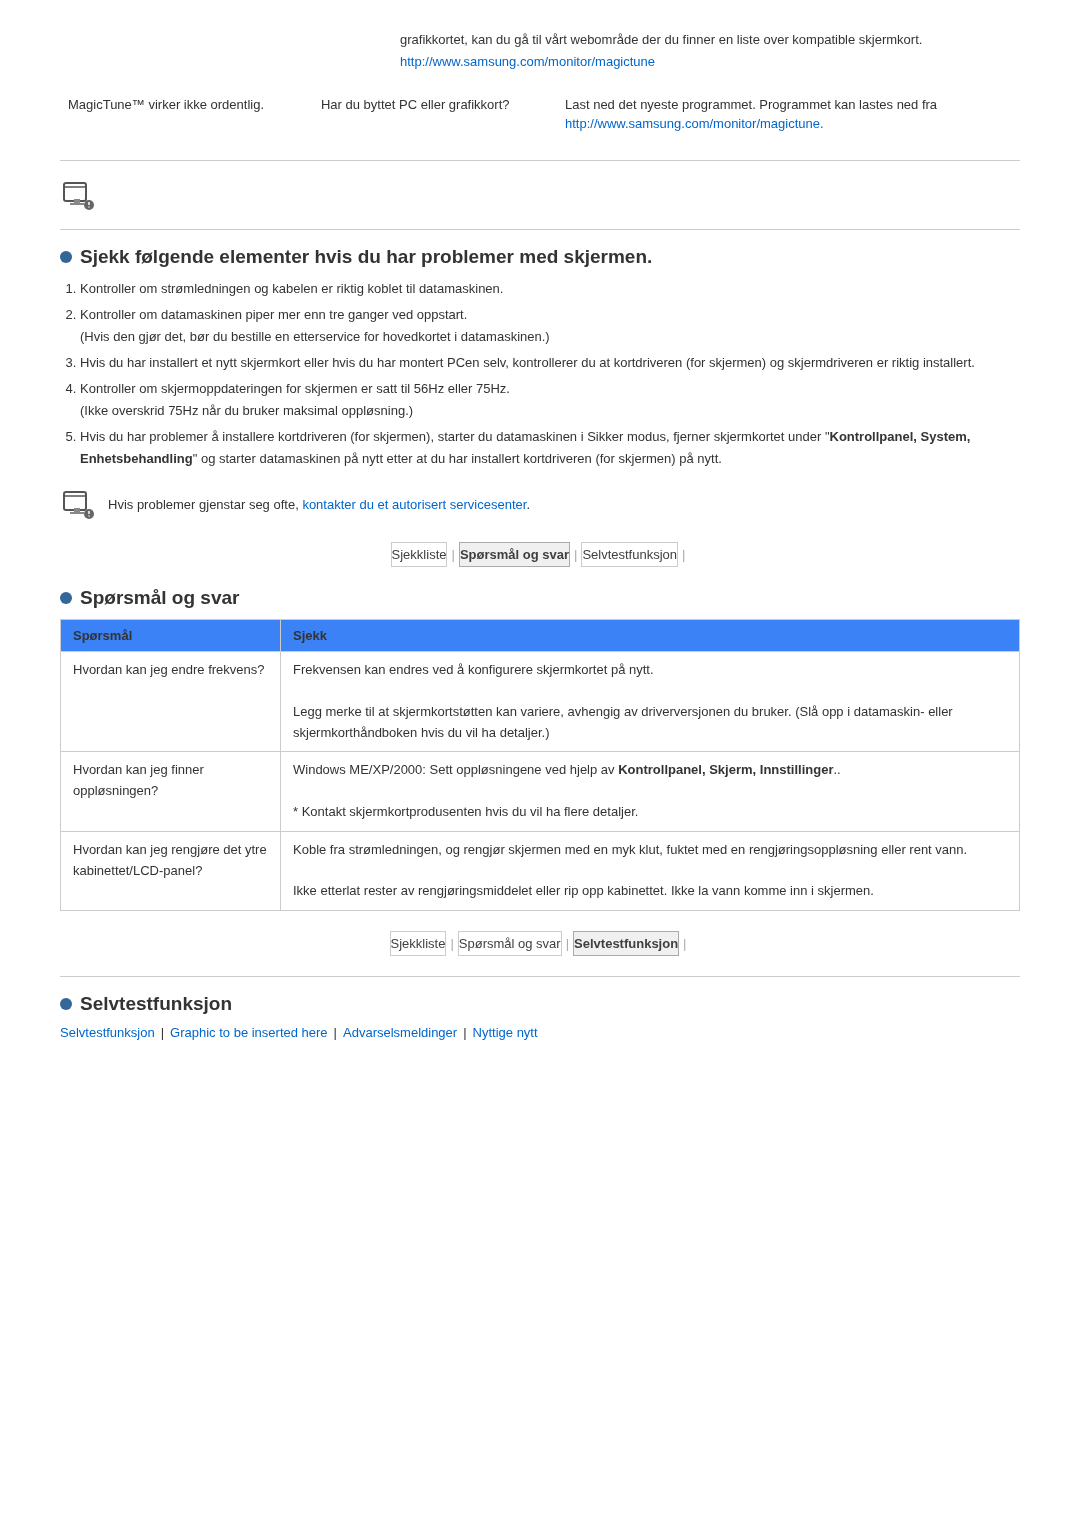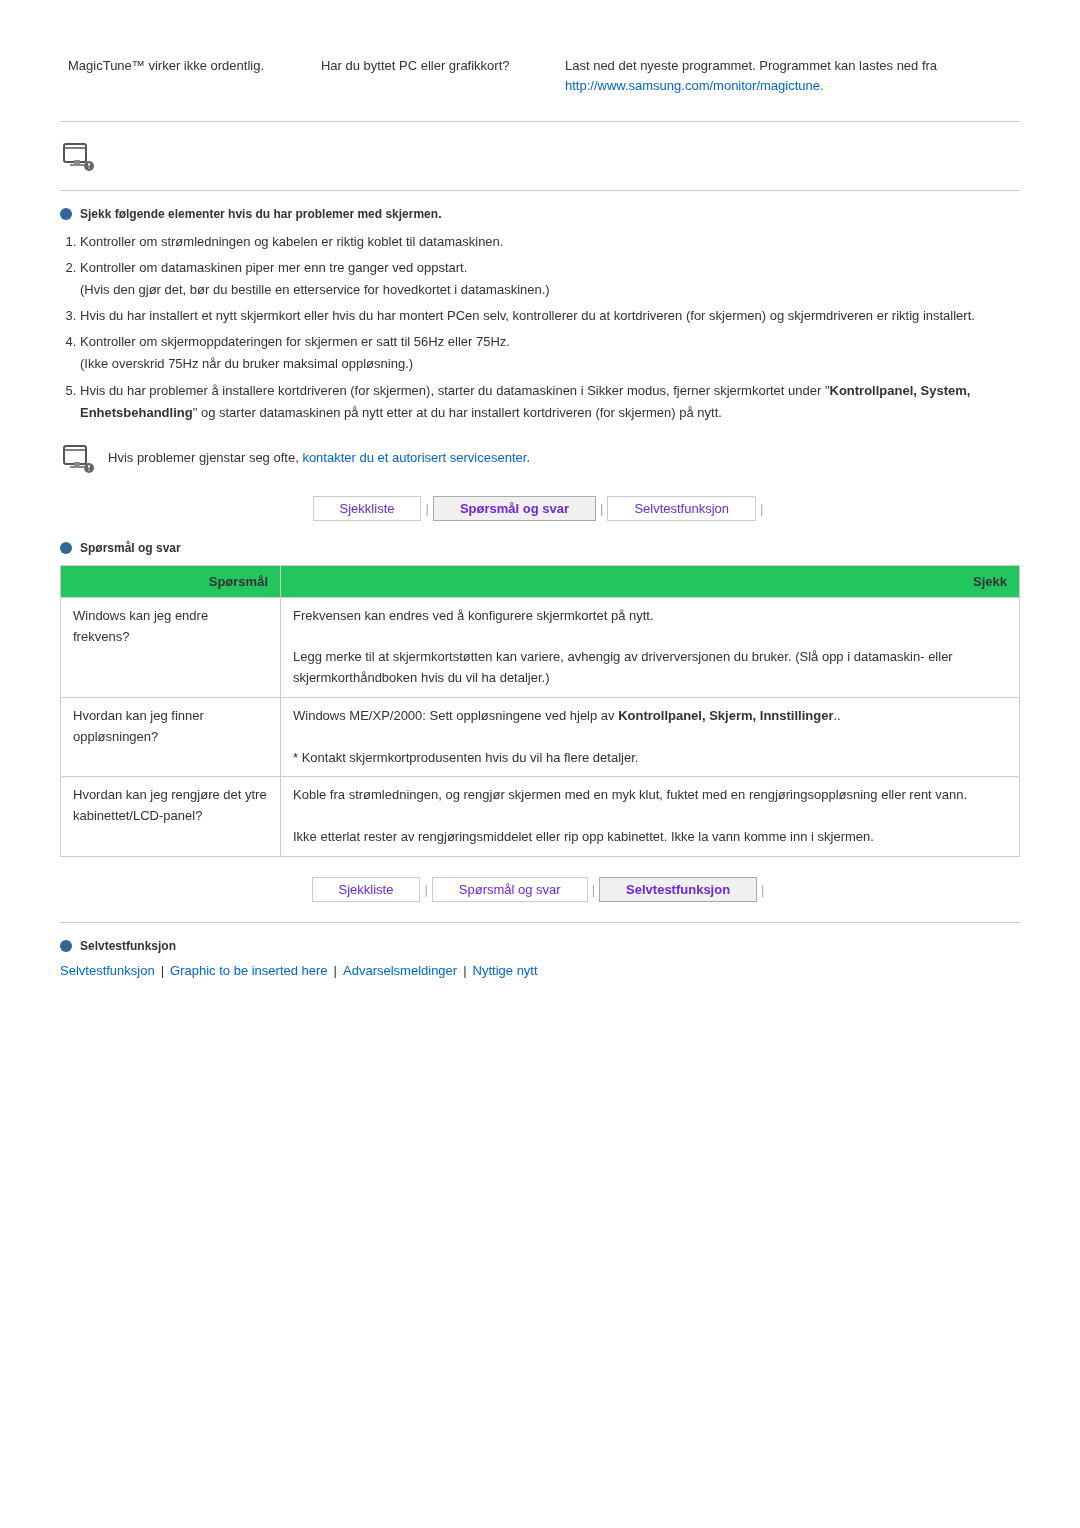--- a/index.html
+++ b/index.html
@@ -68,66 +68,66 @@
     }
     .bullet-blue {
       width: 12px;
       height: 12px;
       border-radius: 50%;
       background: #336699;
       flex-shrink: 0;
       margin-right: 8px;
     }
     .section-title h2 {
-      font-size: 12px;
+      font-size: 19px;
       font-weight: bold;
     }
     .numbered-list {
       padding-left: 20px;
       line-height: 1.7;
     }
     .numbered-list li {
       margin-bottom: 4px;
     }
     .nav-tabs {
       display: flex;
       justify-content: center;
       align-items: center;
       gap: 0;
       margin: 20px 0;
       font-size: 13px;
     }
     .nav-tab {
-      padding: 4px 26px;
-      color: #6d28d9;
+      padding: 4px 0;
+      color: #404040;
       text-decoration: none;
       border: 1px solid #ccc;
     }
     .nav-tab.active {
       font-weight: bold;
       border: 1px solid #aaa;
       background: #f0f0f0;
     }
     .nav-sep {
       padding: 0 4px;
       color: #aaa;
     }
     .qa-table {
       width: 100%;
       border-collapse: collapse;
       border: 1px solid #ccc;
       margin: 10px 0 20px 0;
     }
     .qa-table th {
-      background: #22c55e;
+      background: #3b82f6;
       border: 1px solid #ccc;
       padding: 8px 12px;
       font-size: 13px;
       font-weight: bold;
-      text-align: right;
+      text-align: left;
     }
     .qa-table td {
       border: 1px solid #ccc;
       padding: 8px 12px;
       vertical-align: top;
       line-height: 1.6;
     }
     .qa-table td:first-child {
       width: 220px;
     }
@@ -144,20 +144,24 @@
     .bottom-links span {
       color: #333;
     }
   </style>
 </head>
 <body>
 
 <div class="top-section">
   <div class="top-left">
     
+  </div>
+  <div class="top-right">
+    <p>grafikkortet, kan du gå til vårt webområde der du finner en liste over kompatible skjermkort.</p>
+    <a class="link-blue" href="#">http://www.samsung.com/monitor/magictune</a>
   </div>
 </div>
 
 <table class="table-section">
   <tbody>
       <tr>
     <td>
       <span>MagicTune™ virker ikke ordentlig.</span>
     </td>
     <td>
@@ -249,21 +253,21 @@
 <table class="qa-table">
   <thead>
     <tr>
       <th>Spørsmål</th>
       <th>Sjekk</th>
     </tr>
   </thead>
   <tbody>
 
     <tr>
-      <td>Windows kan jeg endre frekvens?</td>
+      <td>Hvordan kan jeg endre frekvens?</td>
       <td>
         Frekvensen kan endres ved å konfigurere skjermkortet på nytt.<br><br>
         Legg merke til at skjermkortstøtten kan variere, avhengig av driverversjonen du bruker. (Slå opp i datamaskin- eller skjermkorthåndboken hvis du vil ha detaljer.)
       </td>
     </tr>
 
     <tr>
       <td>Hvordan kan jeg finner oppløsningen?</td>
       <td>
         Windows ME/XP/2000: Sett oppløsningene ved hjelp av <strong>Kontrollpanel, Skjerm, Innstillinger</strong>..<br><br>

